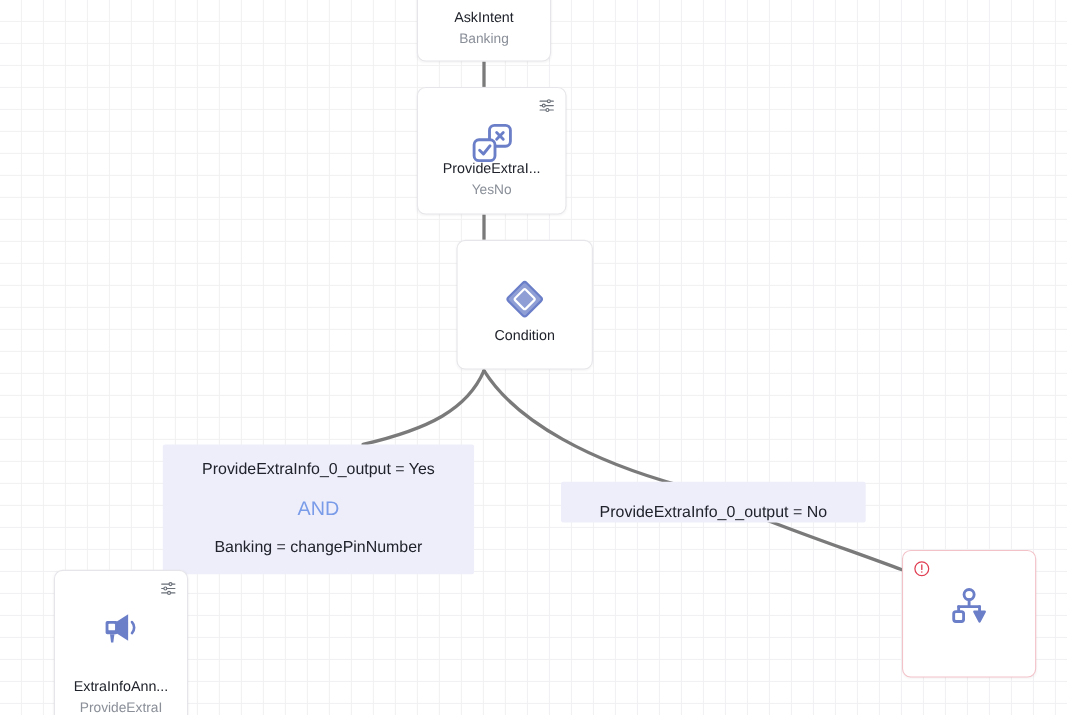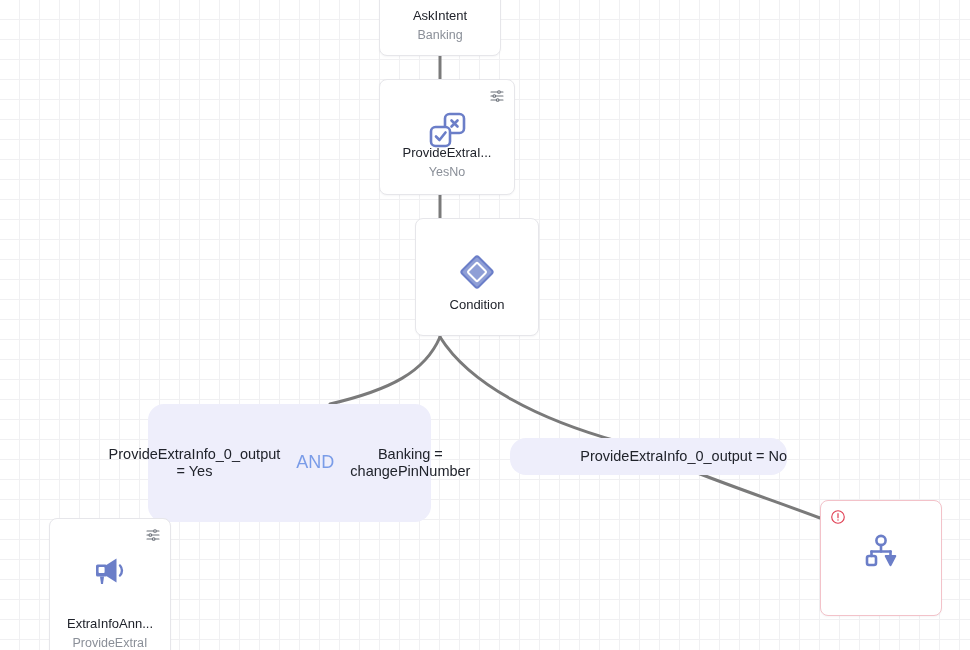--- a/index.html
+++ b/index.html
@@ -153,24 +153,24 @@
     top: 500px;
     width: 122px;
     height: 116px;
   }
 
   
   .cond-label {
     position: absolute;
     box-sizing: border-box;
     background: #eeeefb;
-    border-radius: 16px;
+    border-radius: 2px;
     z-index: 2;
     display: flex;
-    flex-direction: row;
+    flex-direction: column;
     align-items: center;
     justify-content: center;
     color: #20232b;
     font-size: 14.5px;
   }
 
   #cond-label-yes {
     left: 148px;
     top: 404px;
     width: 283px;

